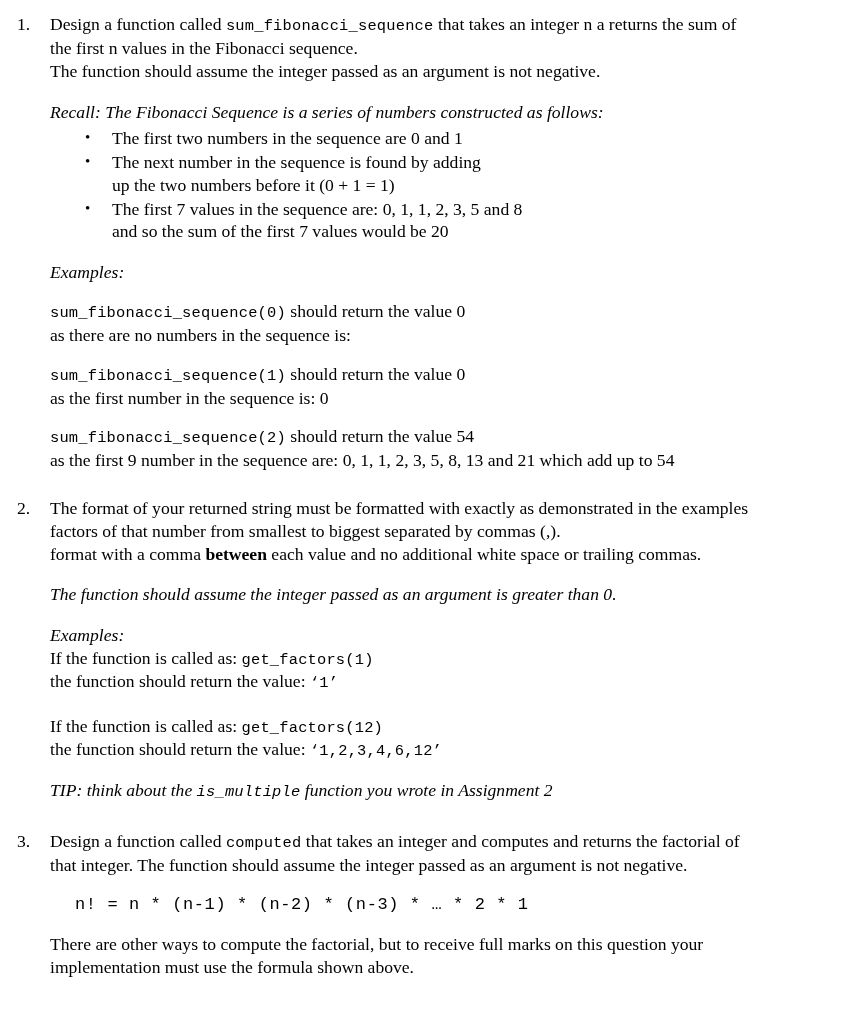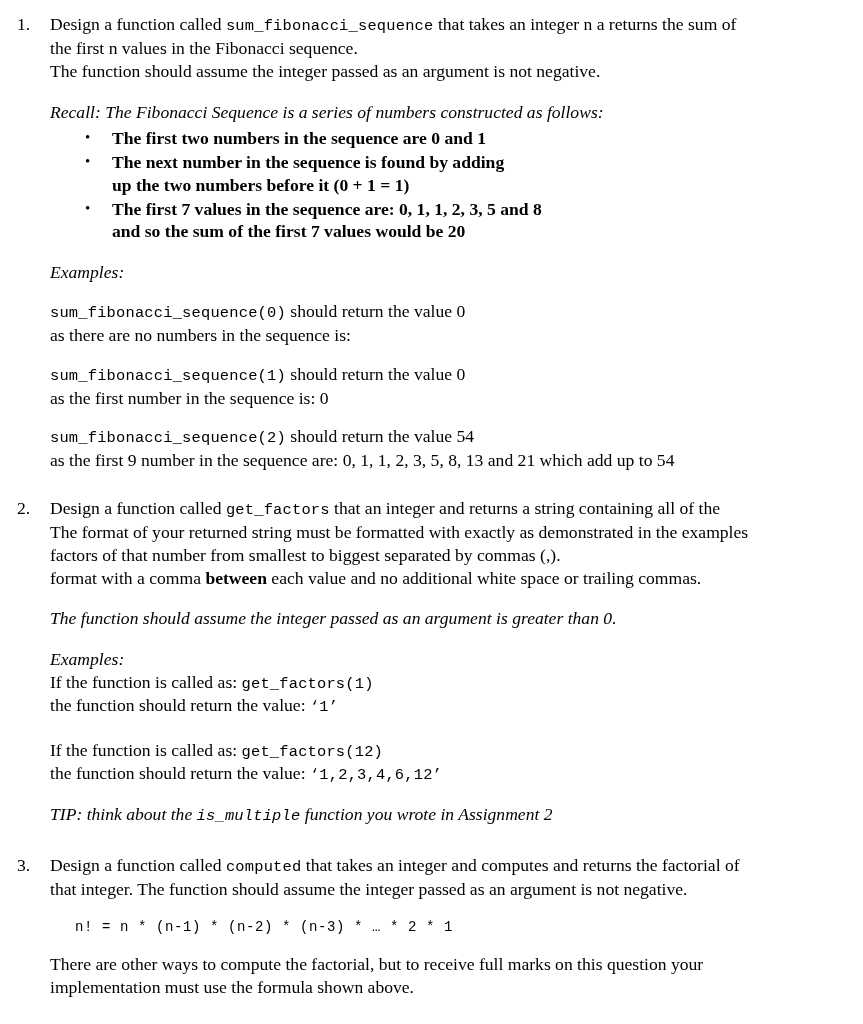--- a/index.html
+++ b/index.html
@@ -74,30 +74,30 @@
     line-height: 1.295;
     margin-top: 1px;
   }
   ul.bullets > li .dot {
     position: absolute;
     left: 35px;
     top: 0;
     font-size: 15px;
     line-height: 1.42;
   }
-  .bullet-cont { display: block; font-weight: bold; }
+  .bullet-cont { display: block; }
 
   .example-block { margin-top: 16px; }
   .example-block .line { font-size: 17.6px; line-height: 1.295; }
 
   .formula {
     margin: 0;
     padding-left: 25px;
     font-family: "Liberation Mono", "DejaVu Sans Mono", monospace;
-    font-size: 14px;
+    font-size: 17px;
     letter-spacing: 0.6px;
     white-space: pre;
   }
   .spacer-lg { height: 22px; }
   .spacer-md { height: 17px; }
 </style>
 </head>
 <body>
 
 <div class="page">
@@ -143,21 +143,20 @@
 
       <div class="example-block">
         <div class="line"><code class="mono">sum_fibonacci_sequence(2)</code><span> should return the value 54</span></div>
         <div class="line">as the first 9 number in the sequence are:  0, 1, 1, 2, 3, 5, 8, 13 and 21 which add up to 54</div>
       </div>
     </li>
 
     <li class="question q2">
       <span class="q-number">2.</span>
 
-      <p class="para"><span>Design a function called </span><code class="mono">get_factors</code><span> that an integer and returns a string containing all of the</span></p>
       <p class="para">The format of your returned string must be formatted with exactly as demonstrated in the examples</p>
       <p class="para">factors of that number from smallest to biggest separated by commas (,).</p>
       <p class="para"><span>format with a comma </span><b class="bold">between</b><span> each value and no additional white space or trailing commas.</span></p>
 
       <p class="para gap-before">The function should assume the integer passed as an argument is greater than 0.</p>
 
       <p class="para gap-before">Examples:</p>
 
       <div>
         <div class="line para"><span>If the function is called as: </span><code class="mono">get_factors(1)</code></div>

